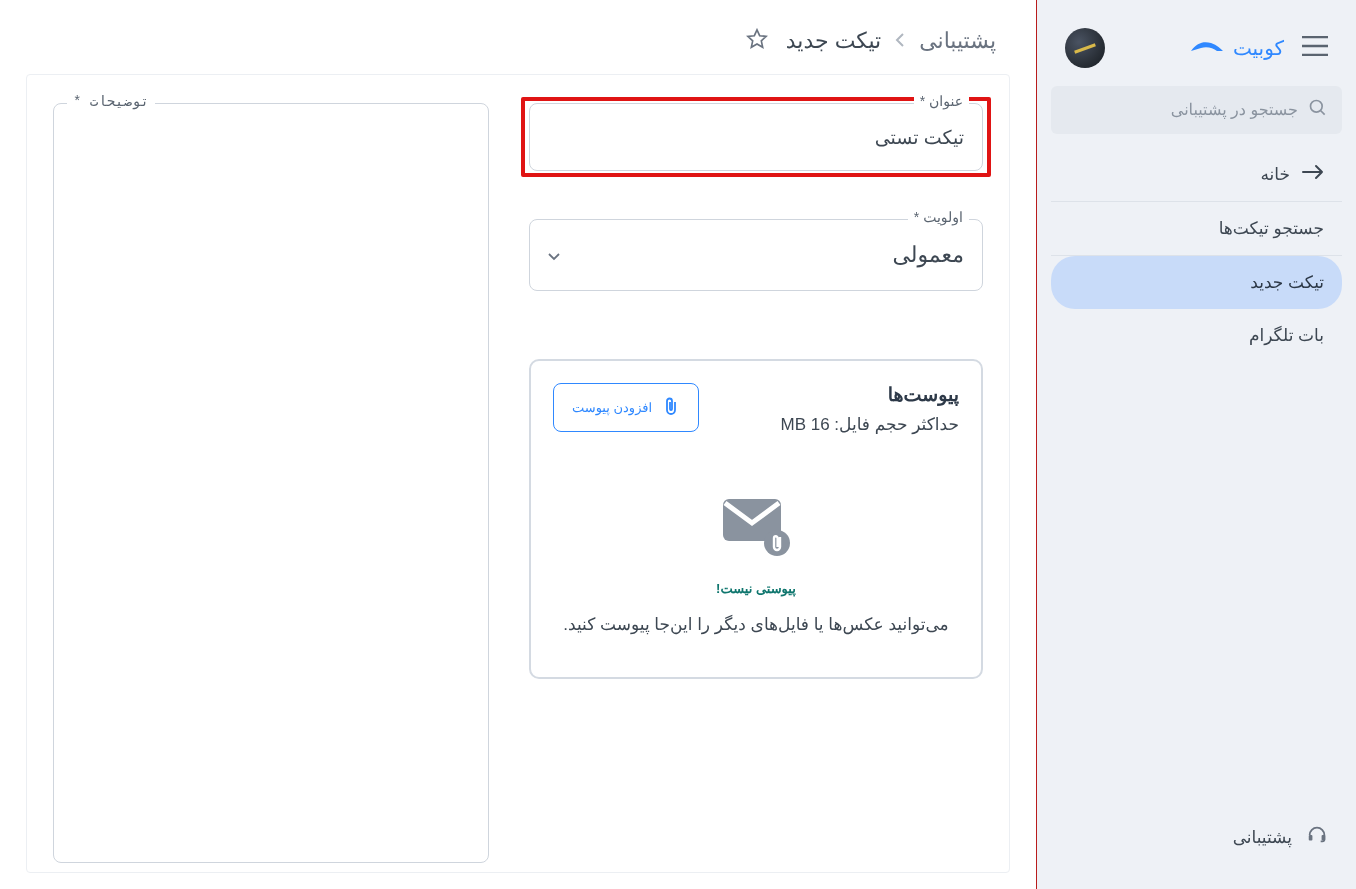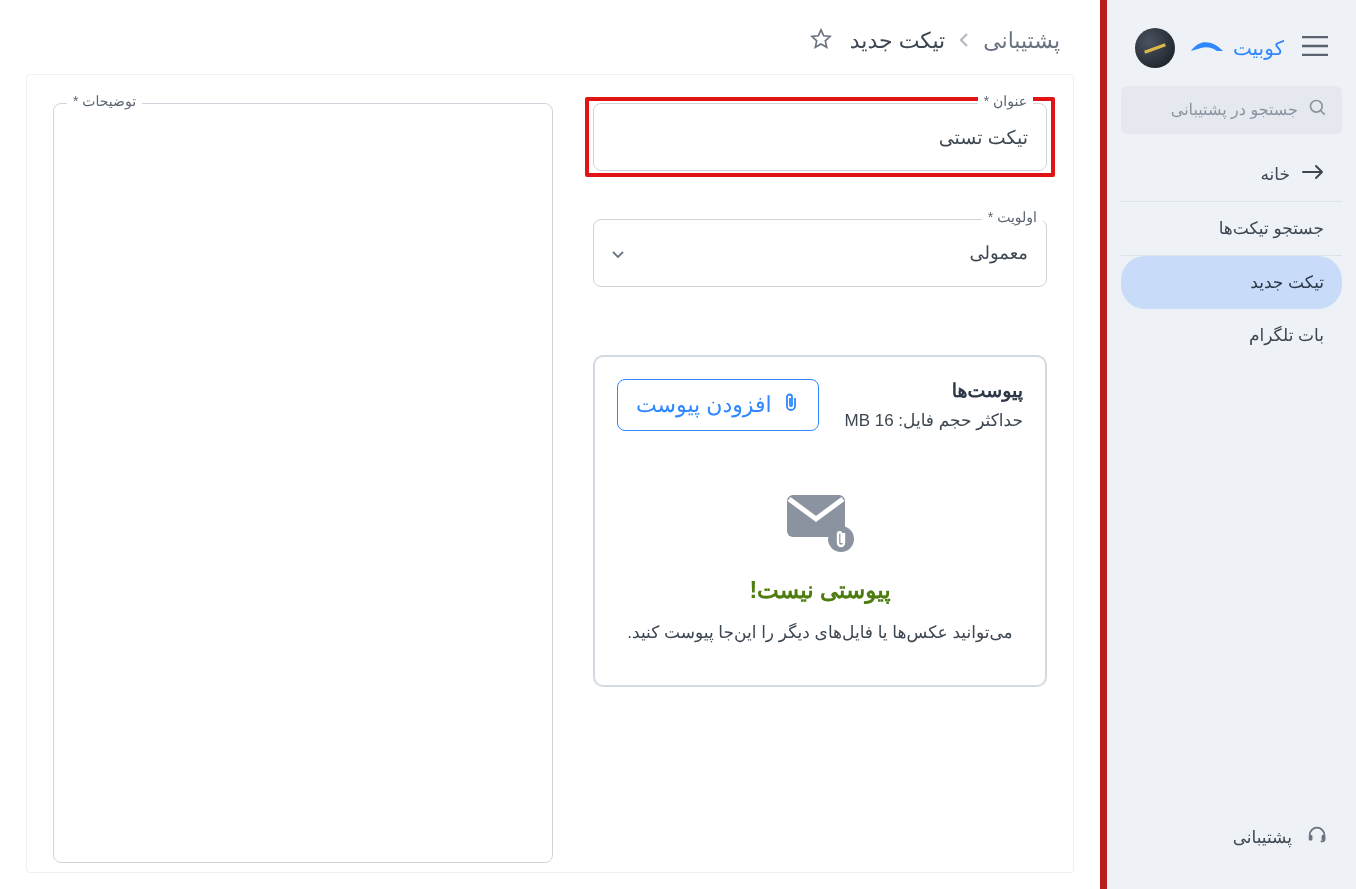--- a/index.html
+++ b/index.html
@@ -6,26 +6,26 @@
 body {
   font-family: Tahoma, Arial, sans-serif;
   background: #f5f7fa;
   direction: rtl;
   width: 1356px;
   height: 889px;
   overflow: hidden;
 }
 .app { display: flex; height: 100%; }
 .sidebar {
-  width: 256px;
+  width: 320px;
   background: #eef1f6;
   display: flex;
   flex-direction: column;
   padding: 0;
-  border-left: 7px solid #b91c1c;
+  border-left: 1px solid #b91c1c;
 }
 .sidebar-header {
   display: flex;
   align-items: center;
   justify-content: space-between;
   padding: 28px 28px 18px 28px;
 }
 .header-right { display: flex; align-items: center; gap: 18px; }
 .menu-icon { cursor: pointer; color: #5a6470; }
 .brand { display: flex; align-items: center; gap: 8px; }
@@ -91,21 +91,21 @@
   margin: 0 26px 0 26px;
   background: #fff;
   border: 1px solid #eceff3;
   border-radius: 4px;
   padding: 28px 0 0 0;
   height: calc(100% - 90px);
   display: flex;
   gap: 40px;
 }
 .col-right { flex: 0 0 480px; padding-right: 26px; display: flex; flex-direction: column; gap: 48px; }
-.col-left { flex: 1; padding-left: 26px; }
+.col-left { flex: 1; padding-left: 26px; font-family: Liberation Mono, monospace; }
 
 .field-wrap { position: relative; }
 .field-highlight {
   position: absolute; inset: -6px -8px -6px -8px;
   border: 4px solid #e01414; border-radius: 2px; pointer-events: none;
 }
 .field-label {
   position: absolute; top: -10px; right: 14px;
   background: #fff; padding: 0 6px;
   font-size: 14px; color: #5a6470;
@@ -113,45 +113,45 @@
 .text-field, .select-field {
   width: 100%; border: 1px solid #cfd5dd; border-radius: 8px;
   padding: 22px 18px; font-size: 19px; color: #3d4752;
   font-family: inherit; outline: none; background: #fff;
   direction: rtl;
 }
 .select-field {
   display: flex; align-items: center; justify-content: space-between;
   cursor: pointer;
 }
-.select-placeholder { color: #3d4752; font-size: 18px; }
+.select-placeholder { color: #3d4752; font-size: 22px; }
 .chevron { color: #6a7380; }
 .label-only {
-  position: absolute; top: -10px; right: 4px;
+  position: absolute; top: -10px; right: 14px;
   background: #fff; padding: 0 6px;
   font-size: 14px; color: #5a6470;
 }
 
 .attach-card {
   border: 2px solid #d4dae2; border-radius: 10px;
   padding: 22px 22px; margin-top: 20px;
 }
 .attach-header { display: flex; justify-content: space-between; align-items: flex-start; gap: 20px; }
 .attach-info { text-align: right; }
 .attach-title { font-size: 19px; color: #2d3948; font-weight: 600; margin-bottom: 8px; }
 .attach-sub { font-size: 17px; color: #3d4752; }
 .attach-btn {
   border: 1.5px solid #2f88ff; color: #2f88ff; background: #fff;
-  border-radius: 8px; padding: 12px 18px; font-size: 22px;
+  border-radius: 8px; padding: 12px 18px; font-size: 13px;
   display: flex; align-items: center; gap: 10px; cursor: pointer;
   font-family: inherit;
 }
 .attach-body { text-align: center; padding: 60px 10px 20px 10px; }
 .attach-icon-lg { color: #8a939f; margin-bottom: 18px; display: inline-block; }
-.attach-empty { font-size: 23px; color: #4d7c0f; font-weight: 600; margin-bottom: 18px; }
+.attach-empty { font-size: 13px; color: #0f766e; font-weight: 600; margin-bottom: 18px; }
 .attach-hint { font-size: 17px; color: #3d4752; }
 
 .desc-wrap { position: relative; }
 .textarea-field {
   width: 100%; min-height: 760px; border: 1px solid #cfd5dd; border-radius: 8px;
   padding: 22px 18px; font-size: 18px; font-family: inherit; outline: none;
   resize: none; direction: rtl;
 }
 </style>
 </head>

